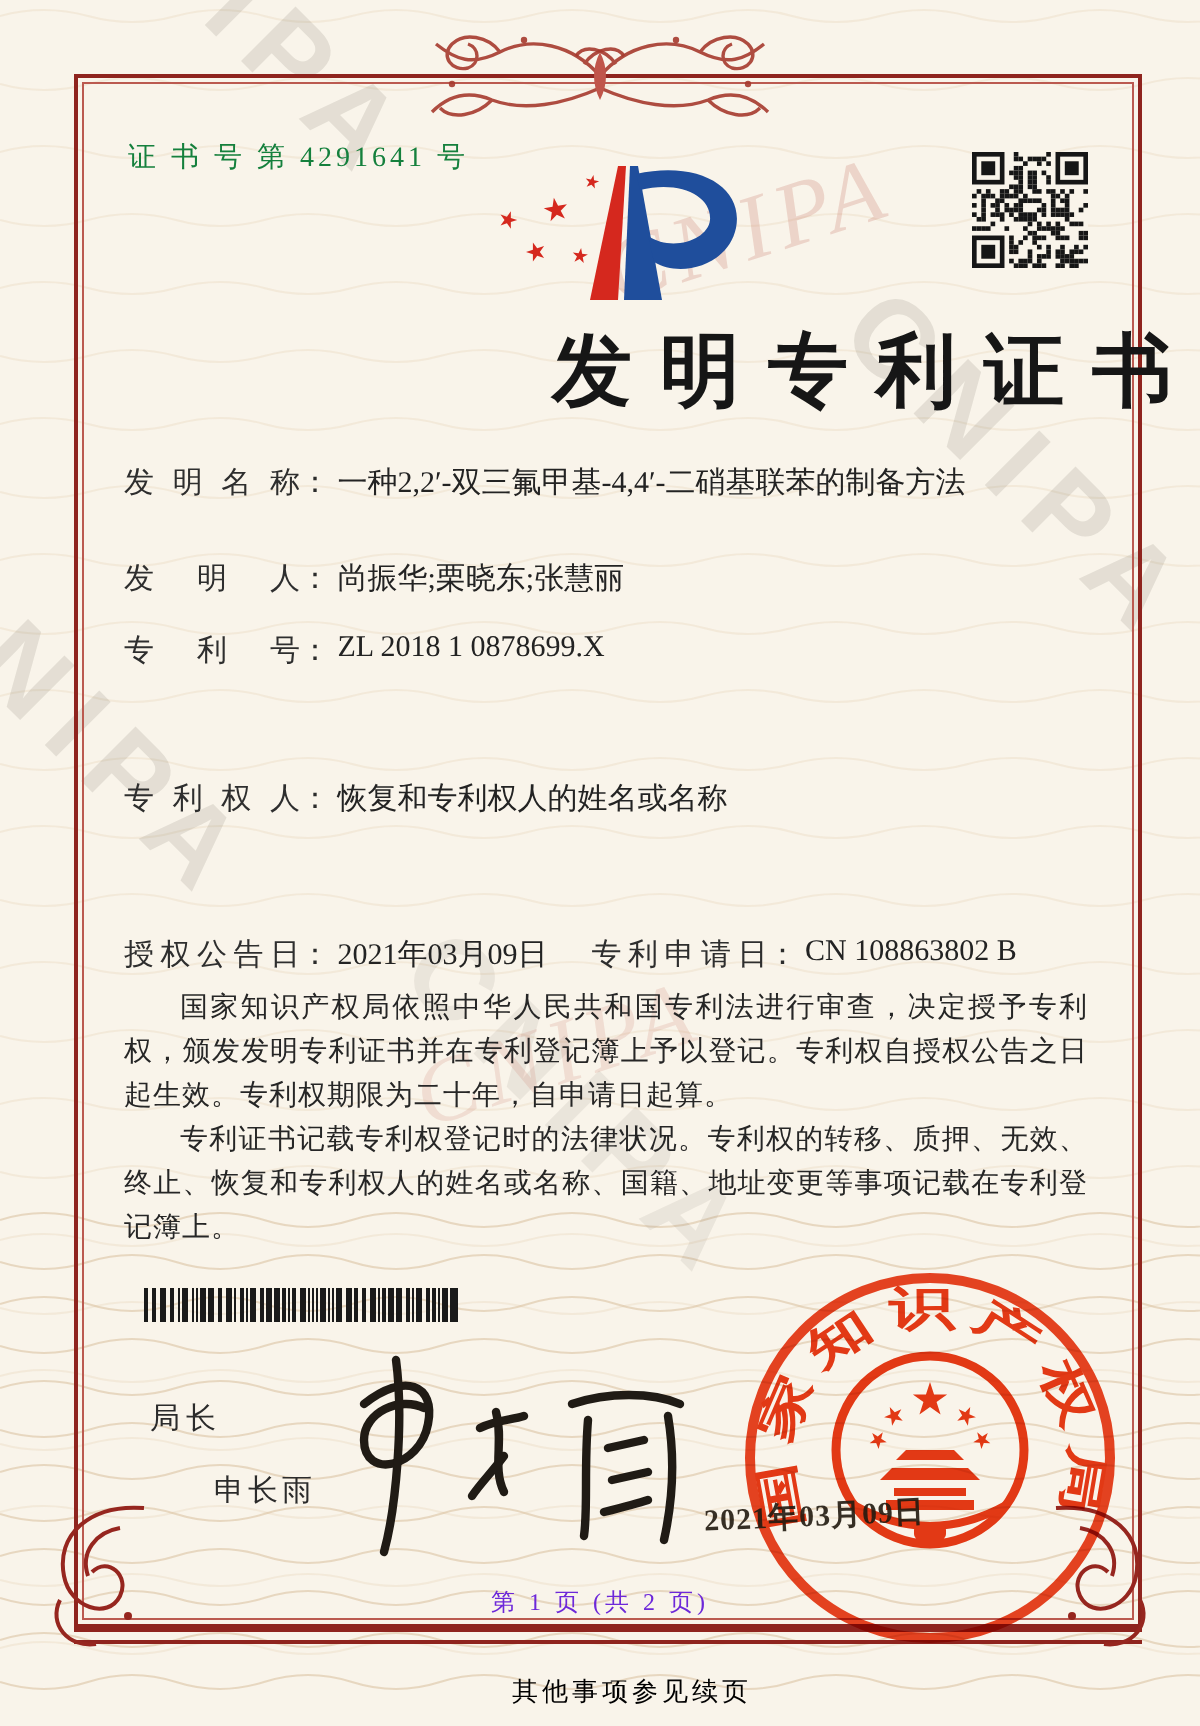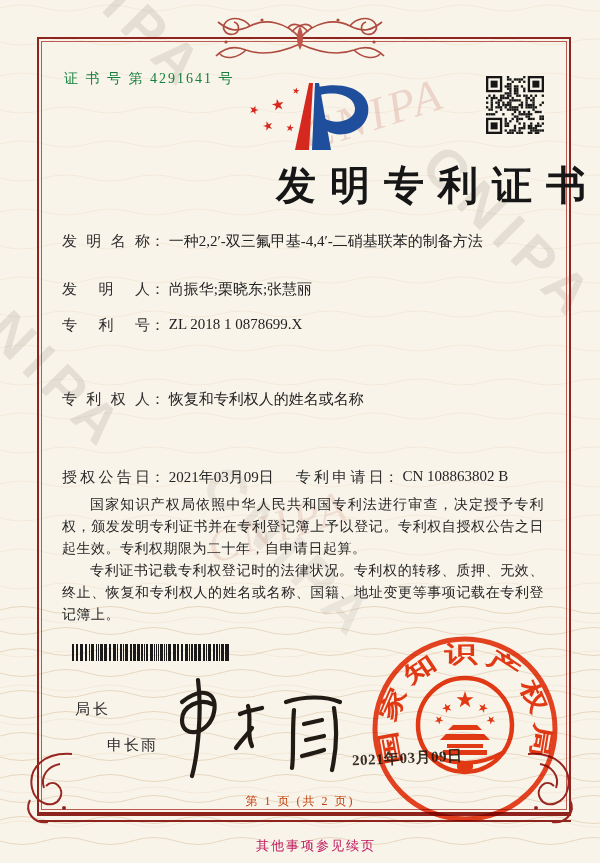--- a/index.html
+++ b/index.html
@@ -28,22 +28,22 @@
   .fval{color:#232323;vertical-align:top;}
   .fval-wrap{display:inline-block;width:372px;line-height:21px;}
   #grant-row{display:flex;}
   #grant-right{margin-left:22px;}
   #paras{position:absolute;left:62px;top:494px;width:482px;font-size:14px;line-height:22px;text-align:justify;color:#262626;}
   #paras p{margin:0;text-indent:2em;letter-spacing:.5px;}
   #director-title{position:absolute;left:75px;top:700px;font-size:15px;letter-spacing:3px;color:#2b2b2b;}
   #director-name{position:absolute;left:75px;top:736px;font-size:15px;letter-spacing:2px;color:#2b2b2b;margin-left:32px;}
   #seal-date{position:absolute;left:352px;top:748px;width:150px;font-size:15px;font-weight:bold;
              color:#221a10;transform:rotate(-2.5deg);letter-spacing:.5px;opacity:.9;}
-  #footer-page{position:absolute;left:0;right:0;top:793px;text-align:center;font-size:12px;color:#c2410c;letter-spacing:2px;}
-  #outside-note{position:absolute;left:0;right:0;top:837px;text-align:center;font-size:13px;color:#be185d;letter-spacing:2px;padding-left:32px;}
+  #footer-page{position:absolute;left:0;right:0;top:793px;text-align:center;font-size:12px;color:#6d28d9;letter-spacing:2px;}
+  #outside-note{position:absolute;left:0;right:0;top:837px;text-align:center;font-size:13px;color:#000000;letter-spacing:2px;padding-left:32px;}
   #seal-svg{mix-blend-mode:multiply;}
   .seal-text{font:bold 23px "Liberation Serif",serif;fill:#e83b16;letter-spacing:5px;}
 </style>
 </head>
 <body>
 
 <div id="page">
 
   <svg id="gl-page" class="abs" style="left:0;top:0" width="600" height="863">
       <path d="M0 8 q22 -6 44 0 q22 6 44 0 q22 -6 44 0 q22 6 44 0 q22 -6 44 0 q22 6 44 0 q22 -6 44 0 q22 6 44 0 q22 -6 44 0 q22 6 44 0 q22 -6 44 0 q22 6 44 0 q22 -6 44 0 q22 6 44 0" fill="none" stroke="#e4d2b4" stroke-width="1" opacity="0.3"></path>

